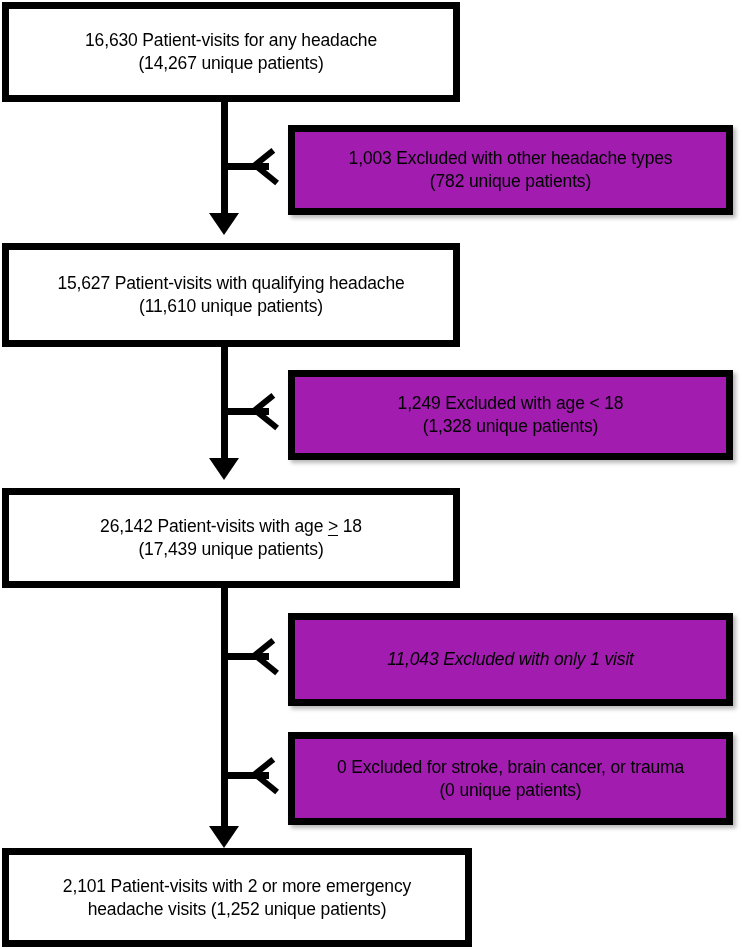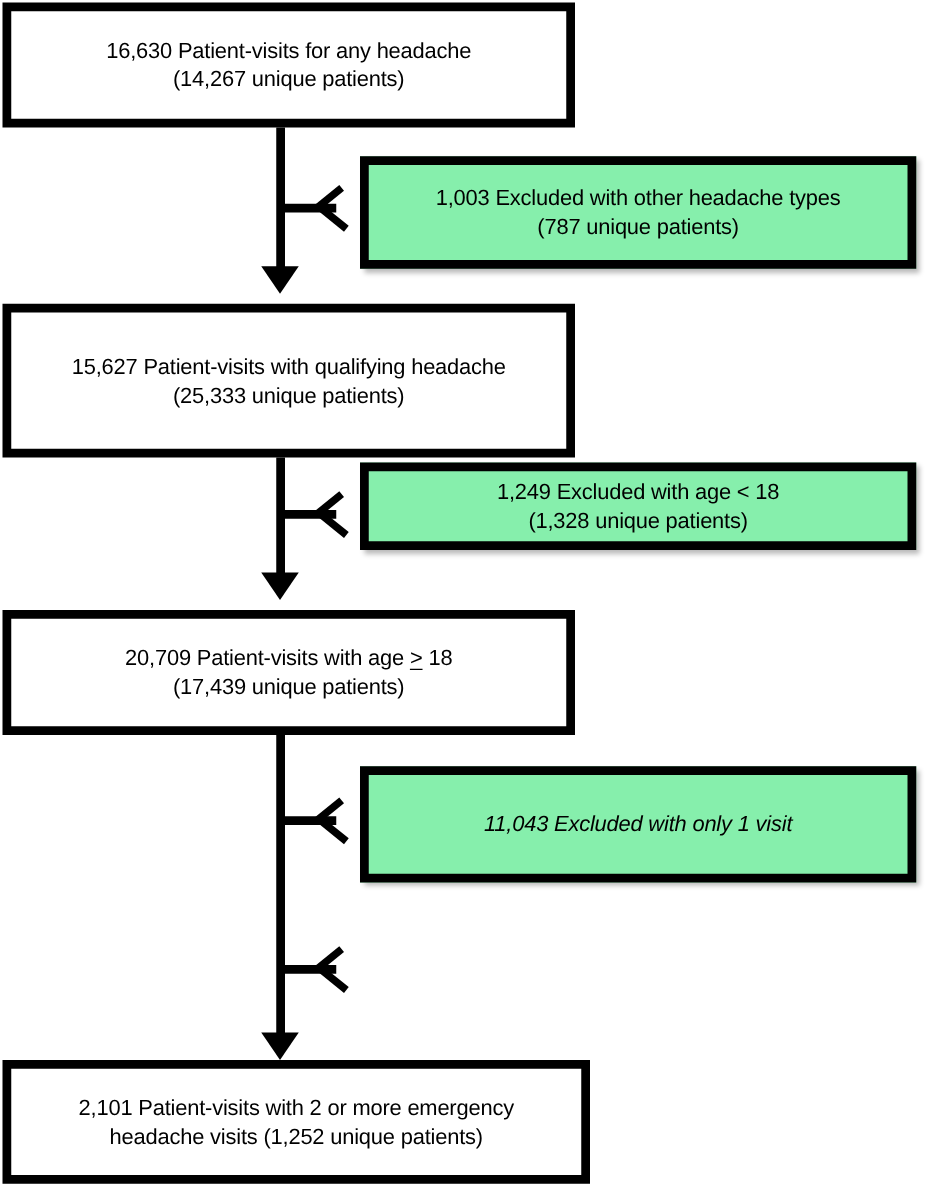--- a/index.html
+++ b/index.html
@@ -29,21 +29,21 @@
     letter-spacing: -0.15px;
   }
   .node .txt {
     width: 100%;
     padding: 0 6px;
   }
   .node.primary {
     background: #ffffff;
   }
   .node.excluded {
-    background: #86efac;
+    background: #a21caf;
     box-shadow: 3px 3px 4px rgba(0,0,0,0.28);
   }
   
   .trunk {
     position: absolute;
     background: #000000;
     width: 7px;
   }
   .branch {
     position: absolute;
@@ -120,51 +120,57 @@
   <div class="node primary" style="left:2px; top:2px; width:458px; height:100px;">
     <div class="txt">
       <div>16,630 Patient-visits for any headache</div>
       <div>(14,267 unique patients)</div>
     </div>
   </div>
 
   <div class="node excluded" style="left:288px; top:125px; width:445px; height:90px;">
     <div class="txt">
       <div>1,003 Excluded with other headache types</div>
-      <div>(787 unique patients)</div>
+      <div>(782 unique patients)</div>
     </div>
   </div>
 
-  <div class="node primary" style="left:2px; top:243px; width:458px; height:123px;">
+  <div class="node primary" style="left:2px; top:243px; width:458px; height:104px;">
     <div class="txt">
       <div>15,627 Patient-visits with qualifying headache</div>
-      <div>(25,333 unique patients)</div>
+      <div>(11,610 unique patients)</div>
     </div>
   </div>
 
-  <div class="node excluded" style="left:288px; top:370px; width:445px; height:70px;">
+  <div class="node excluded" style="left:288px; top:370px; width:445px; height:90px;">
     <div class="txt">
       <div>1,249 Excluded with age &lt; 18</div>
       <div>(1,328 unique patients)</div>
     </div>
   </div>
 
   <div class="node primary" style="left:2px; top:488px; width:458px; height:100px;">
     <div class="txt">
-      <div><span>20,709 Patient-visits with age </span><span class="ge">&gt;</span><span> 18</span></div>
+      <div><span>26,142 Patient-visits with age </span><span class="ge">&gt;</span><span> 18</span></div>
       <div>(17,439 unique patients)</div>
     </div>
   </div>
 
   <div class="node excluded" style="left:288px; top:613px; width:445px; height:93px;font-style:italic;">
     <div class="txt">
       <div>11,043 Excluded with only 1 visit</div>
     </div>
   </div>
 
+  <div class="node excluded" style="left:288px; top:732px; width:445px; height:93px;">
+    <div class="txt">
+      <div>0 Excluded for stroke, brain cancer, or trauma</div>
+      <div>(0 unique patients)</div>
+    </div>
+  </div>
 
   <div class="node primary" style="left:2px; top:848px; width:470px; height:99px;">
     <div class="txt">
       <div>2,101 Patient-visits with 2 or more emergency</div>
       <div>headache visits (1,252 unique patients)</div>
     </div>
   </div>
 
 </div>
 

